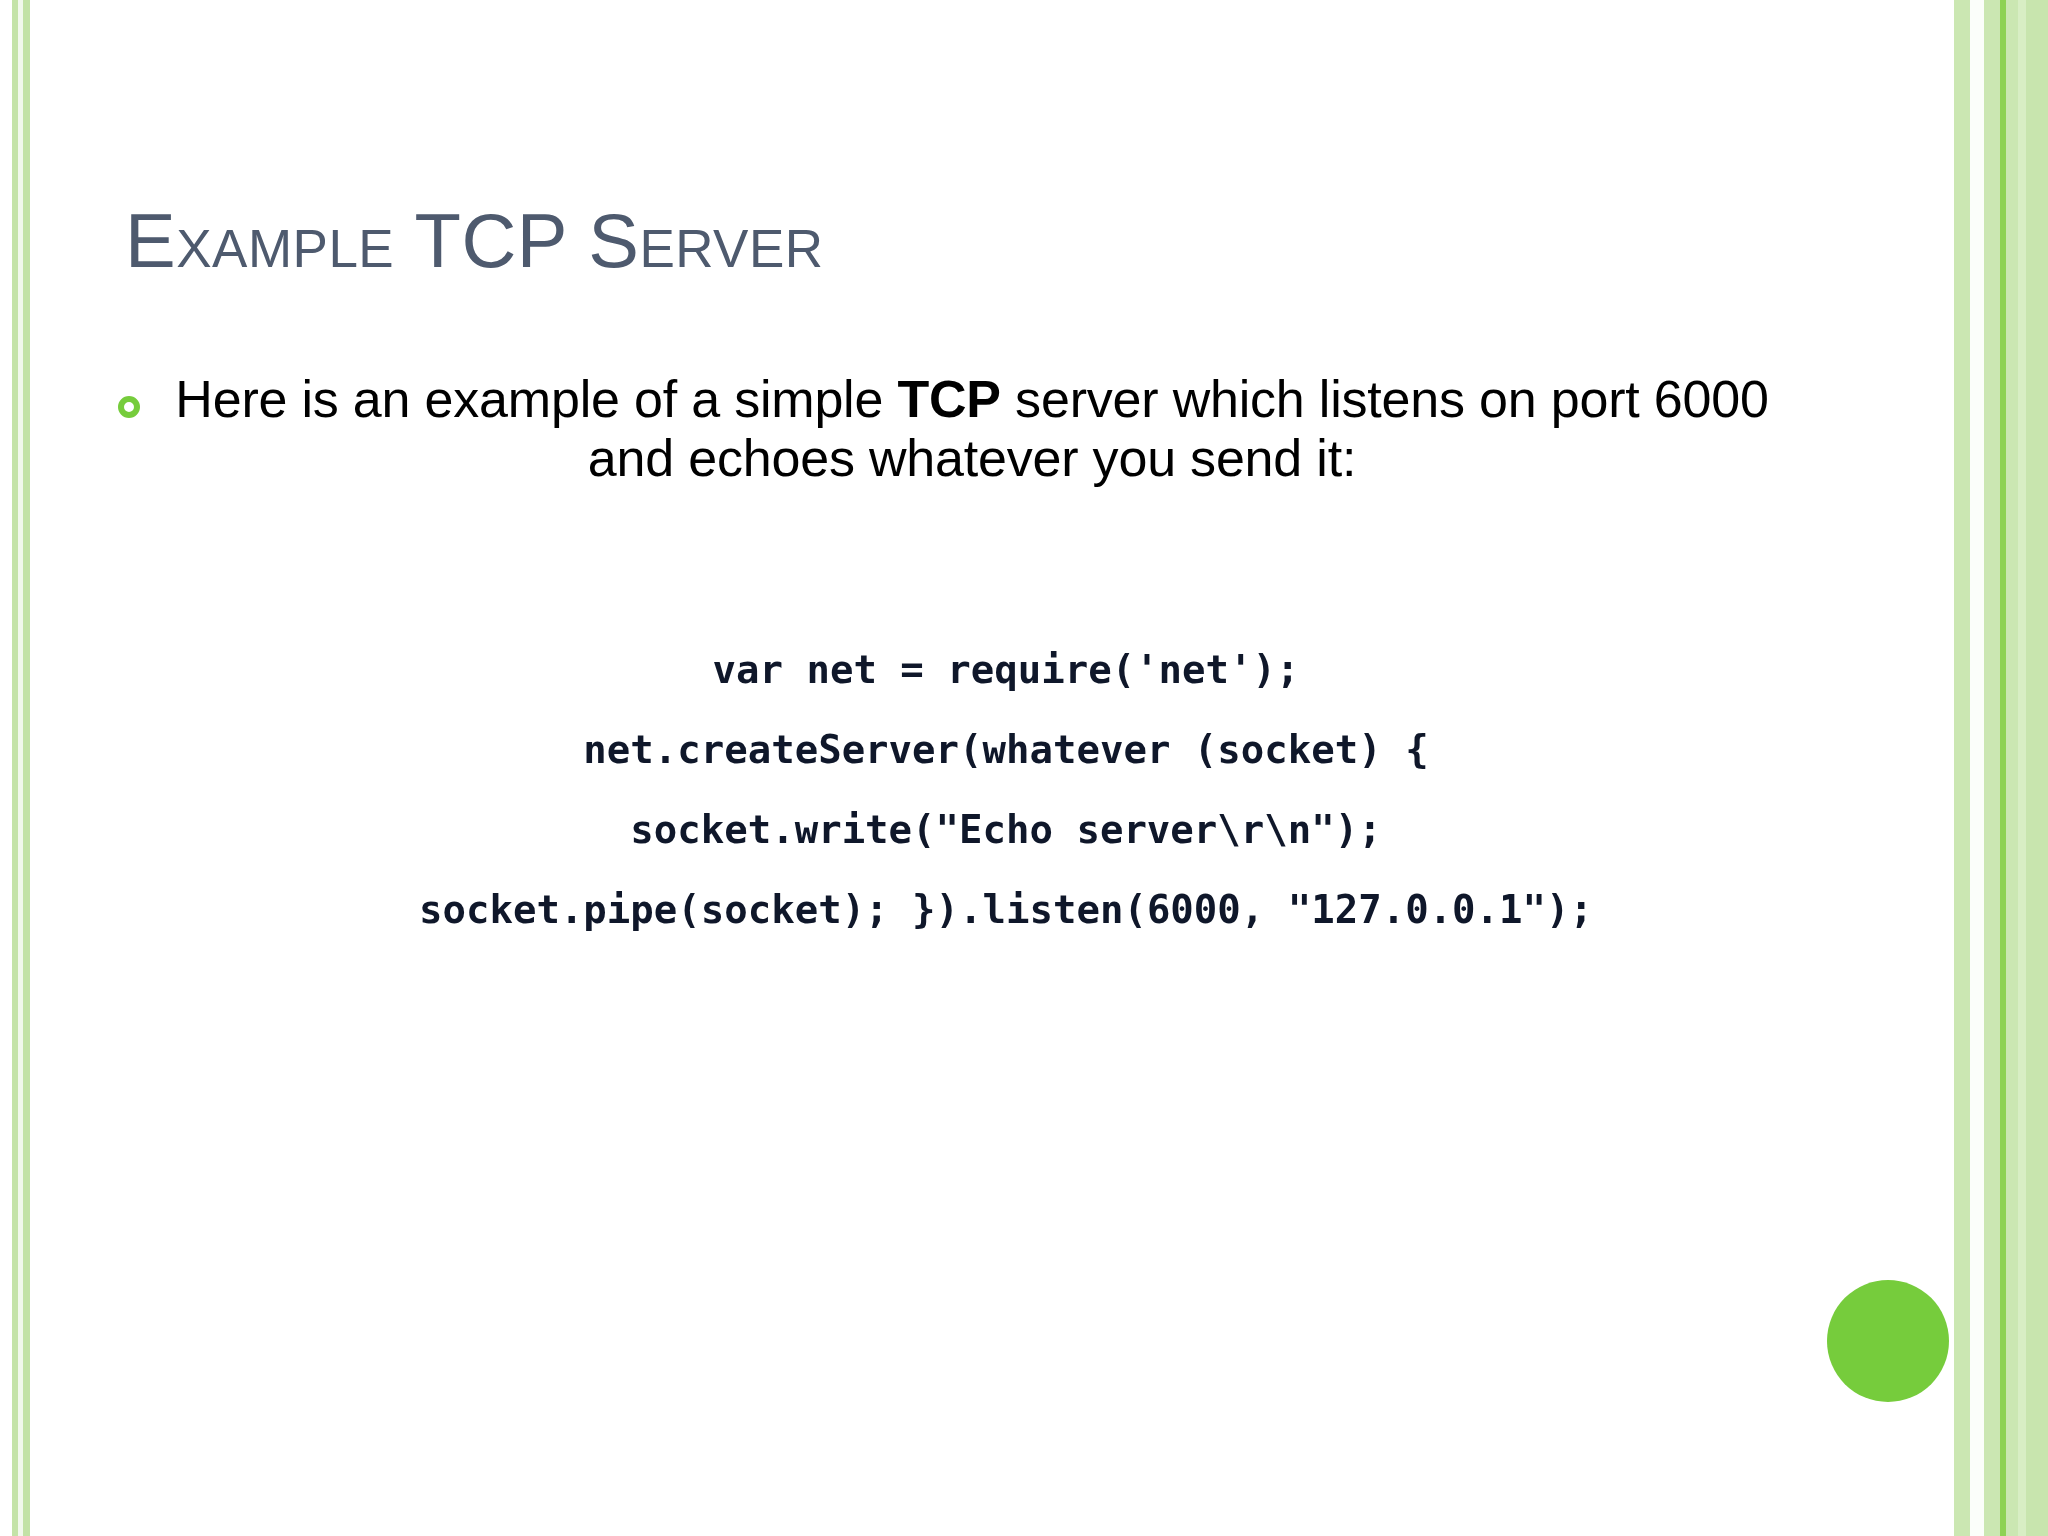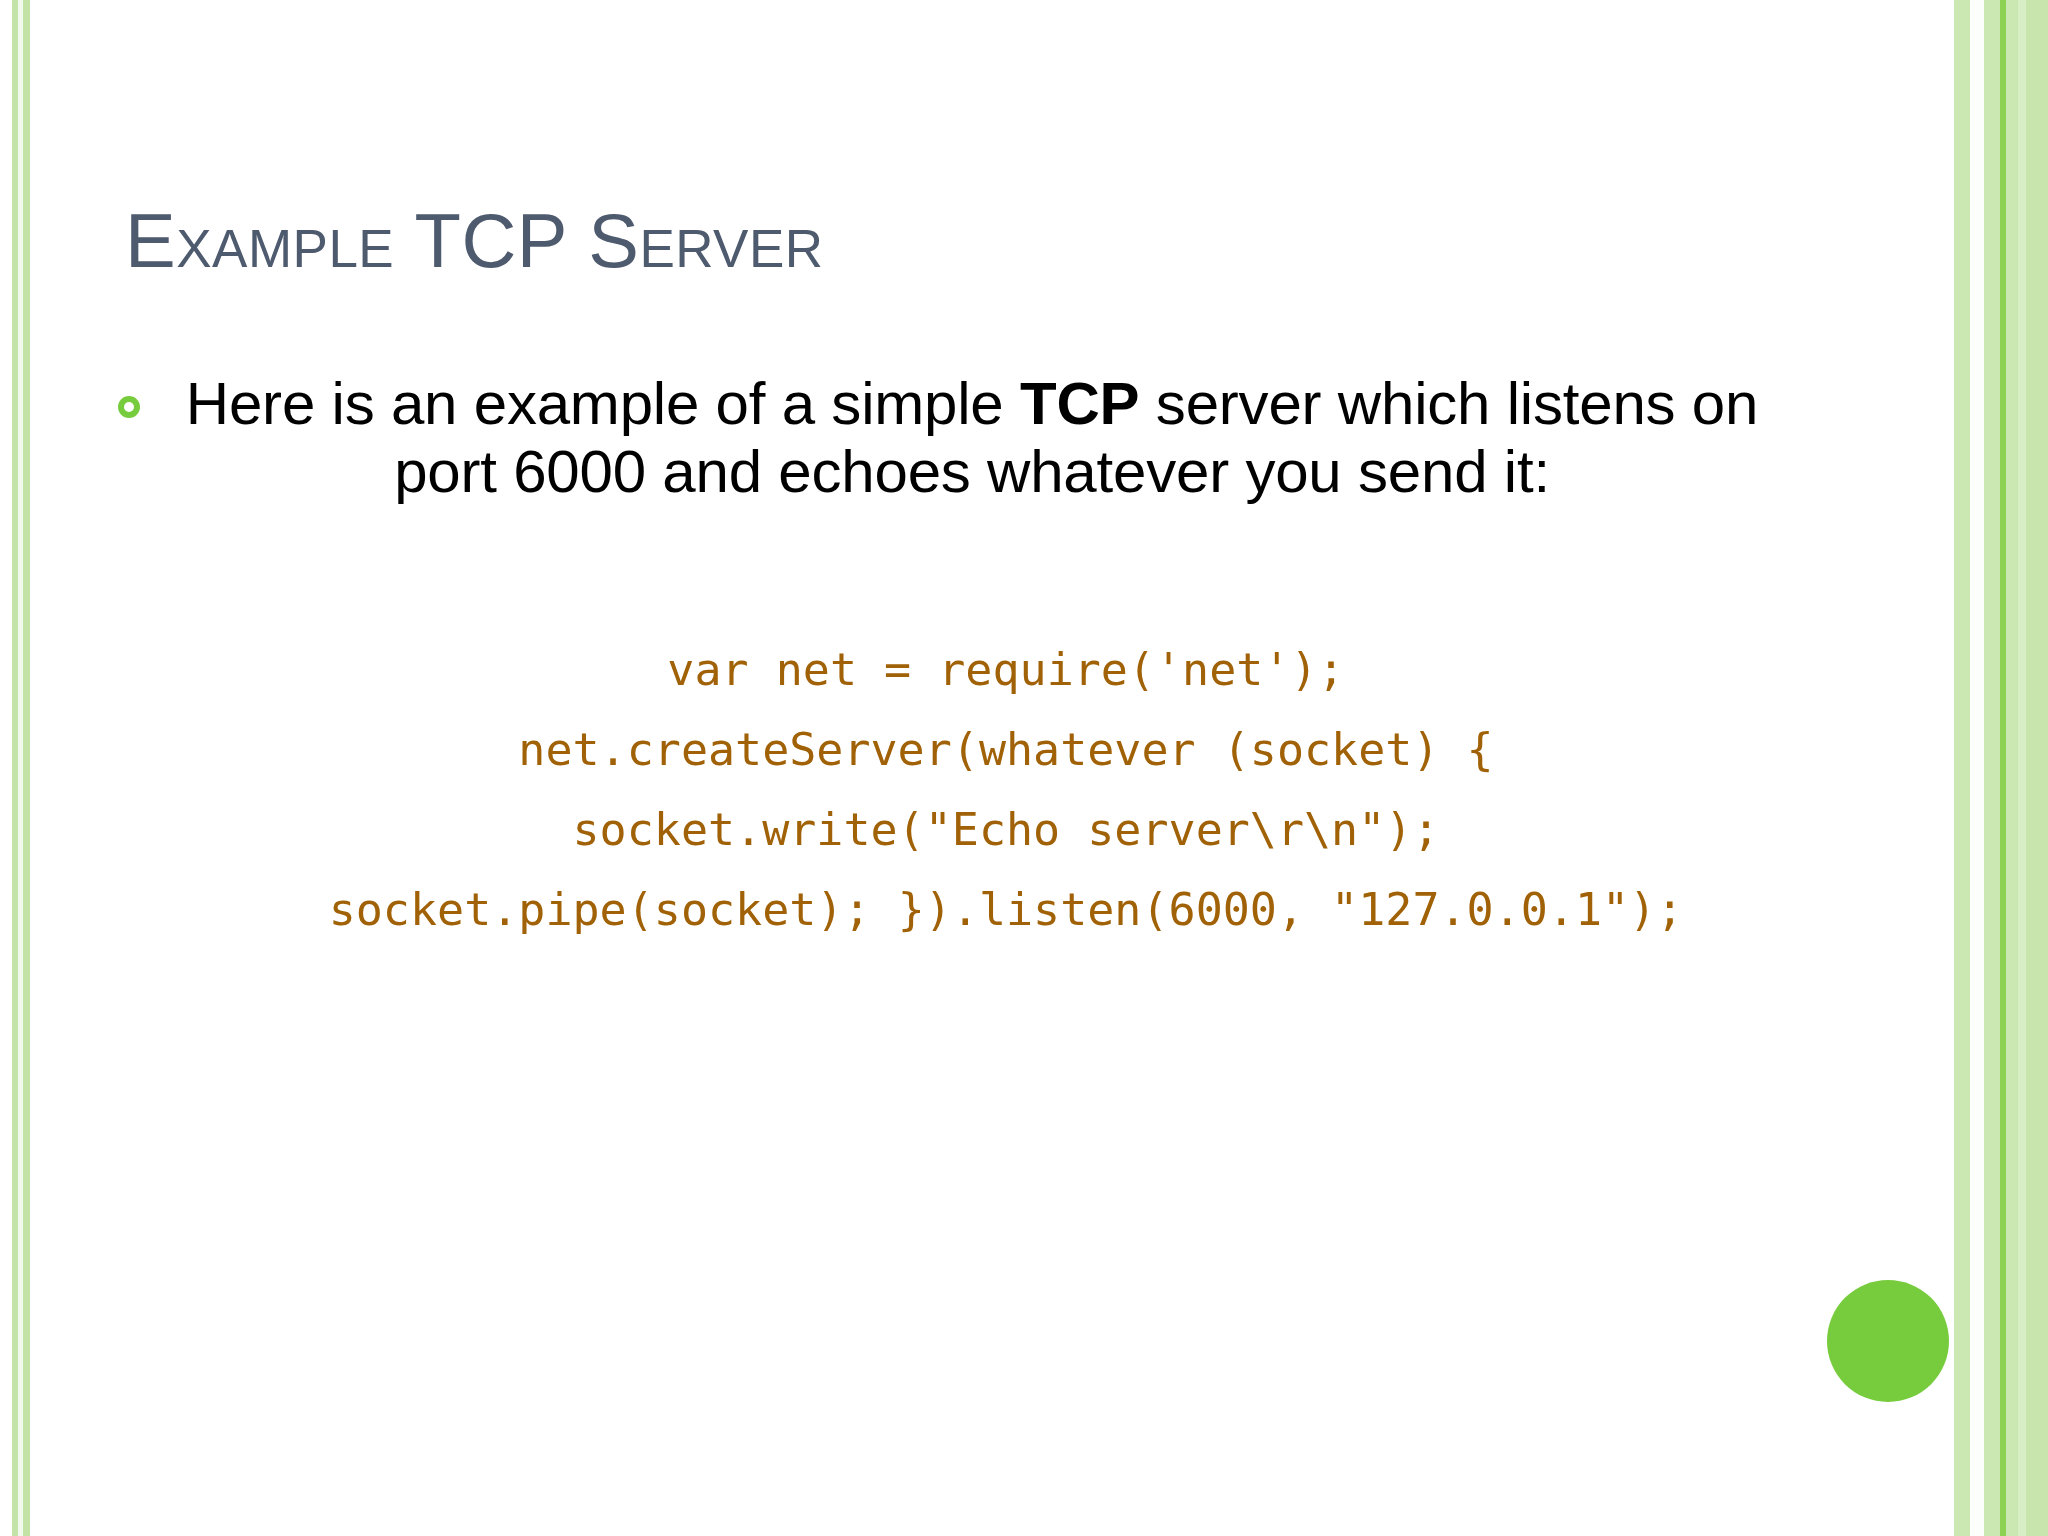--- a/index.html
+++ b/index.html
@@ -110,40 +110,41 @@
     border: 6px solid #76cc3c;
     border-radius: 50%;
     box-sizing: border-box;
     margin-top: 26px;
     margin-right: 26px;
   }
   .bullet-text {
     flex: 1 1 auto;
     color: #000000;
     font-family: "Liberation Sans", sans-serif;
-    font-size: 60px;
+    font-size: 52px;
     line-height: 1.14;
     letter-spacing: -0.2px;
   }
   .bullet-text b { font-weight: 700; }
 
   
   .code-block {
     position: absolute;
     left: 186px;
     top: 630px;
     width: 1640px;
   }
   .code-line {
-    color: #a16207;
+    color: #0f172a;
     font-family: "DejaVu Sans Mono", "Liberation Mono", monospace;
-    font-size: 45px;
+    font-size: 39px;
     line-height: 80px;
     white-space: pre;
     letter-spacing: 0px;
+    font-weight: bold;
   }
 </style>
 </head>
 <body>
 
 <div class="slide">
 
   <div class="border-left">
     <div class="bl-stripe-a"></div>
     <div class="bl-stripe-b"></div>

